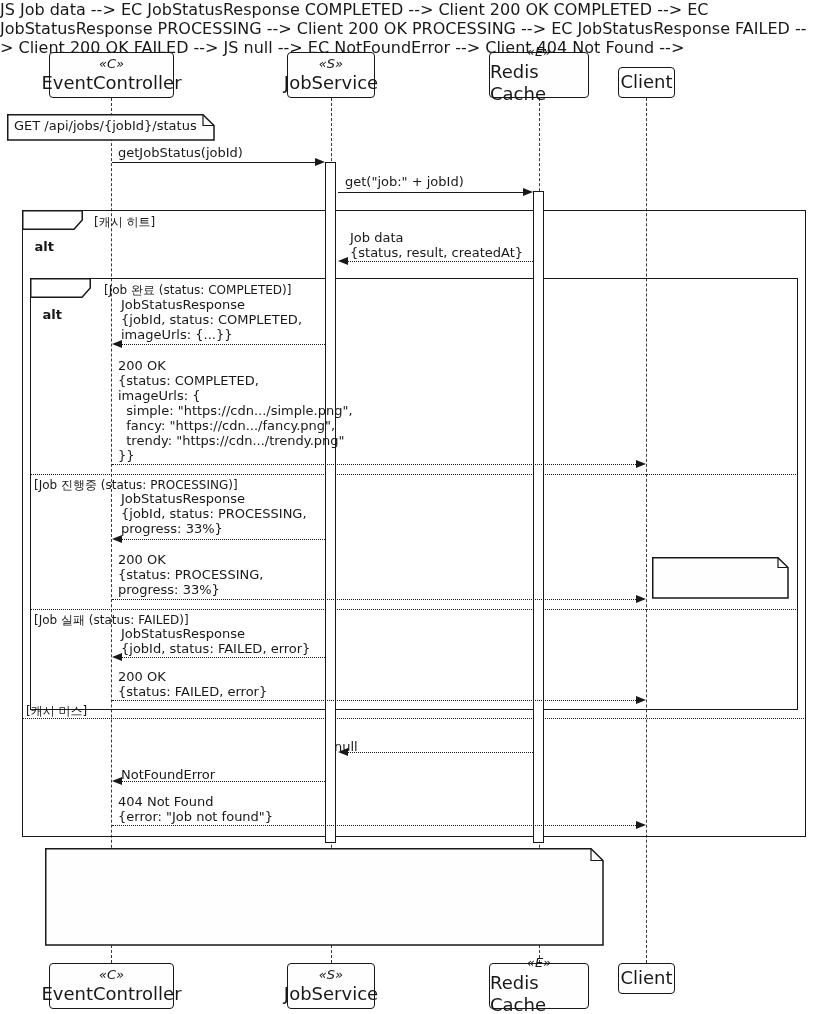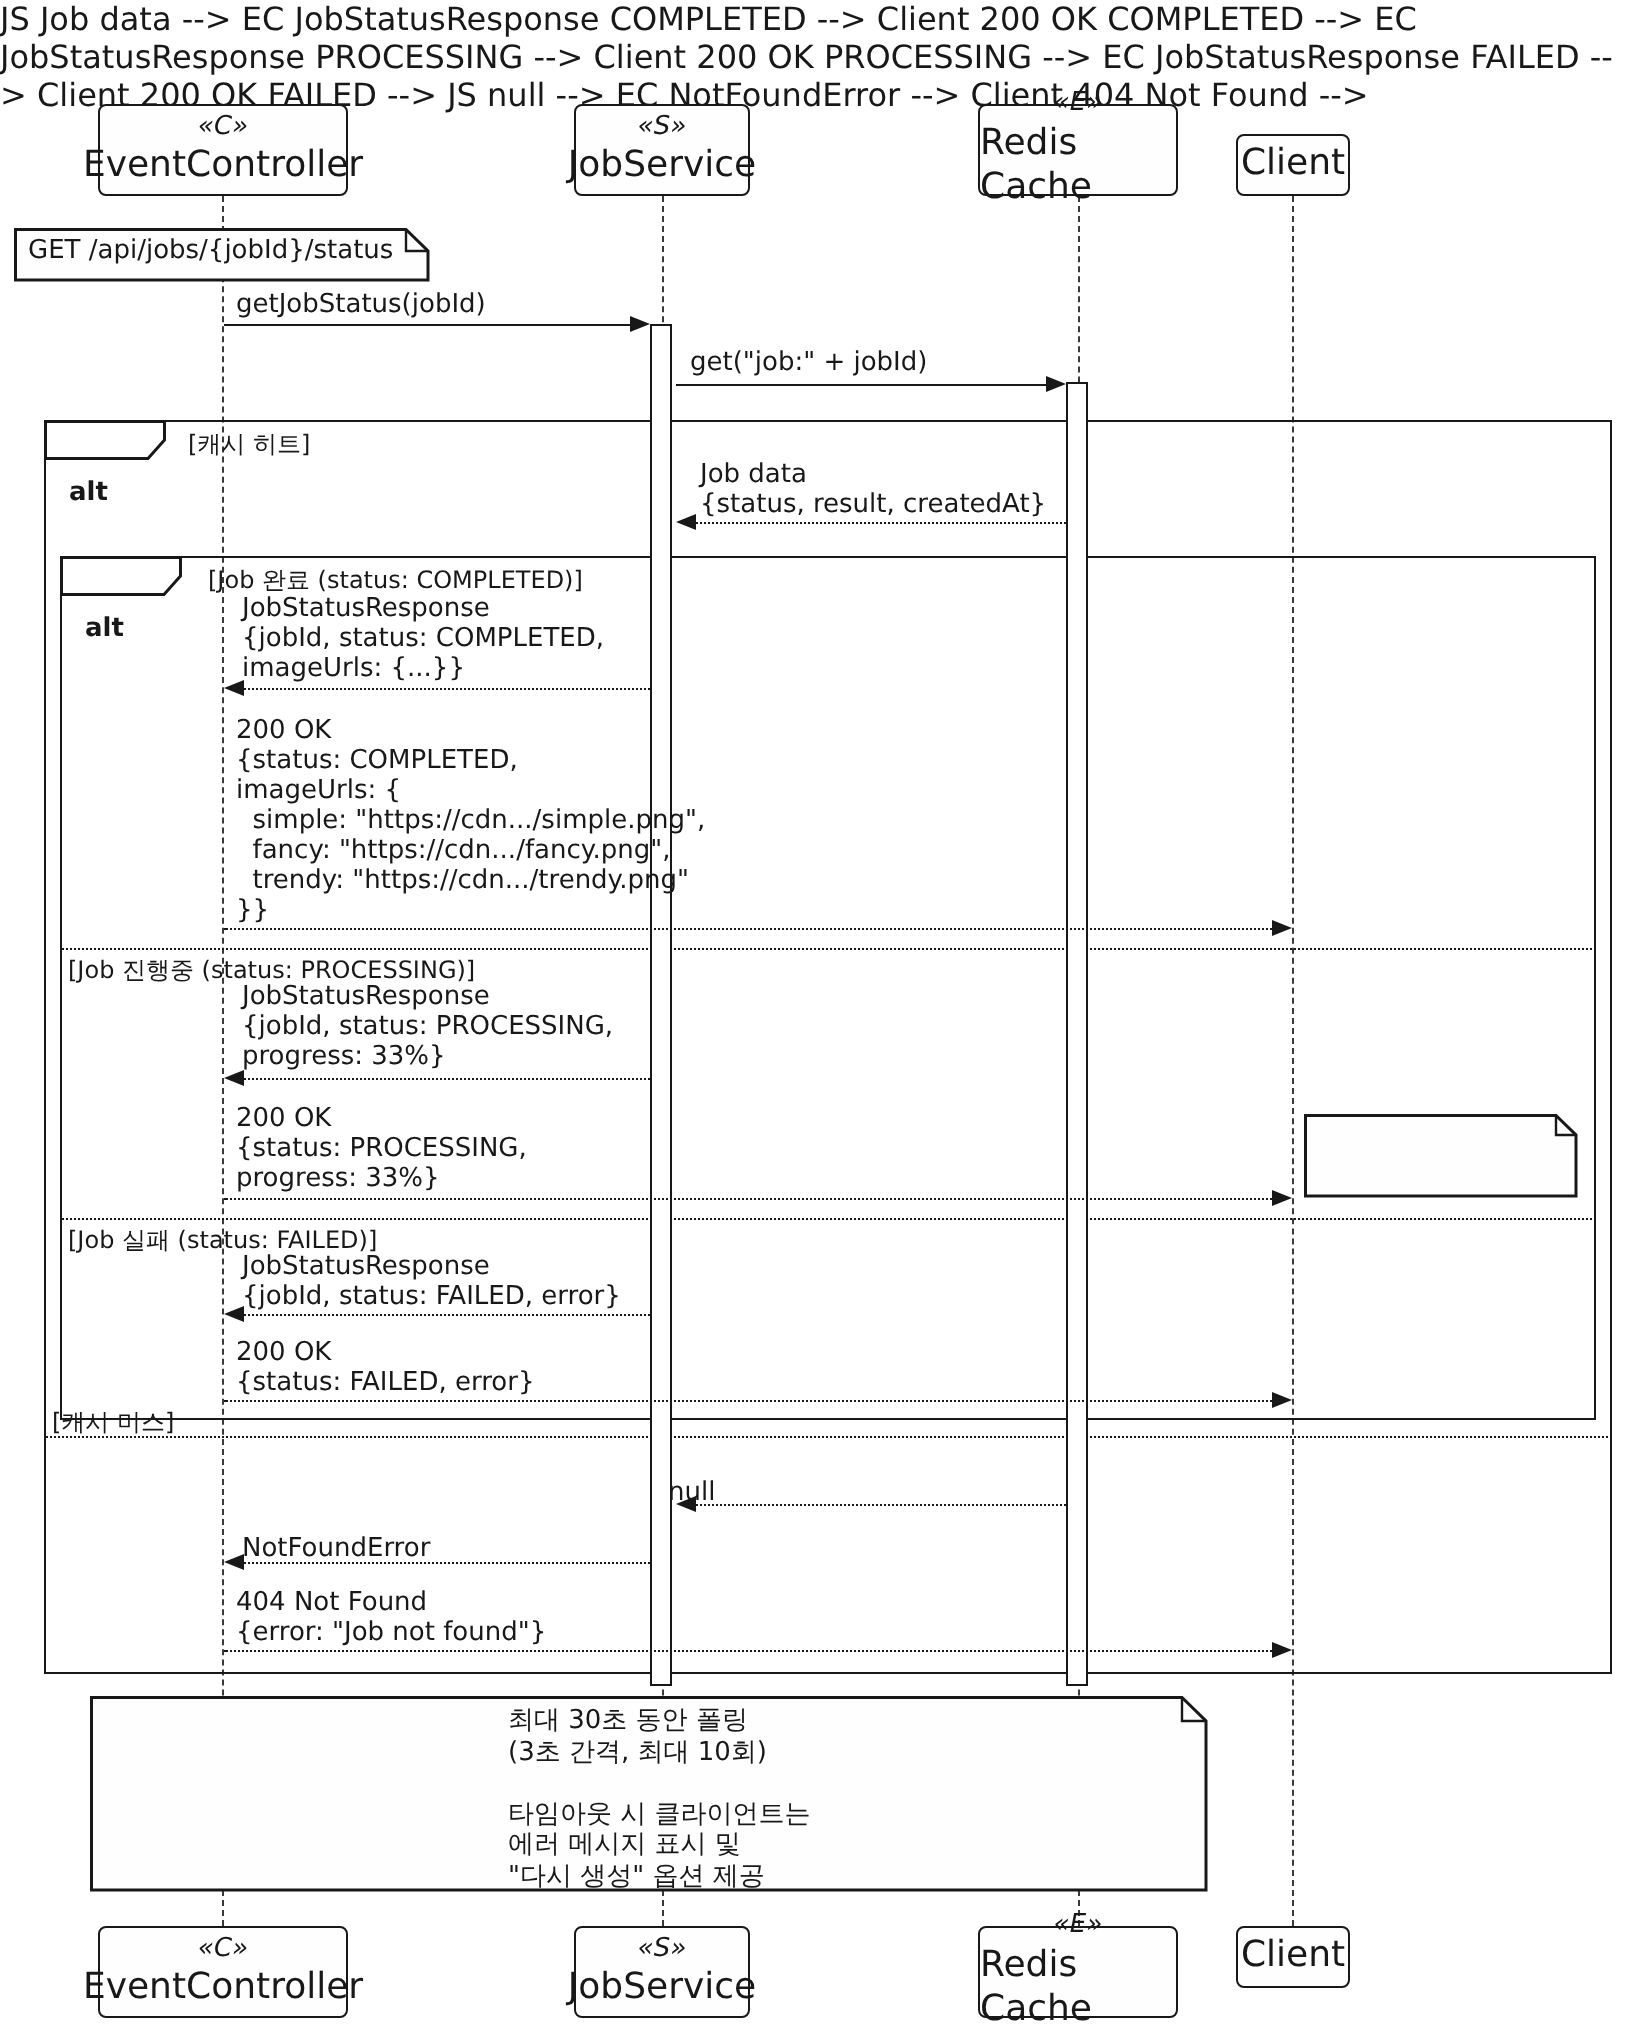--- a/index.html
+++ b/index.html
@@ -96,26 +96,20 @@
   <svg class="note-svg" style="left:652px; top:557px;" width="137" height="42" viewBox="0 0 137 42">
     <path d="M0.75,0.75 H126 L136,10.5 V41 H0.75 Z" fill="#fefefe" stroke="#181818" stroke-width="1.5"></path>
     <path d="M126,0.75 V10.5 H136" fill="none" stroke="#181818" stroke-width="1.2"></path>
   </svg>
 
   
   <svg class="note-svg" style="left:45px; top:848px;" width="559" height="98" viewBox="0 0 559 98">
     <path d="M0.75,0.75 H546 L558,12.5 V97 H0.75 Z" fill="#fefefe" stroke="#181818" stroke-width="1.5"></path>
     <path d="M546,0.75 V12.5 H558" fill="none" stroke="#181818" stroke-width="1.2"></path>
   </svg>
-  <div class="note-text" style="left:254px; top:853px; line-height:15.5px;">최대 30초 동안 폴링
-(3초 간격, 최대 10회)
-
-타임아웃 시 클라이언트는
-에러 메시지 표시 및
-"다시 생성" 옵션 제공</div>
 
   
   <div class="pbox" style="left:49px; top:52px; width:125px; height:46px;">
     <span class="stereo">«C»</span>
     <span class="pname">EventController</span>
   </div>
   <div class="pbox" style="left:287px; top:52px; width:88px; height:46px;">
     <span class="stereo">«S»</span>
     <span class="pname">JobService</span>
   </div>

